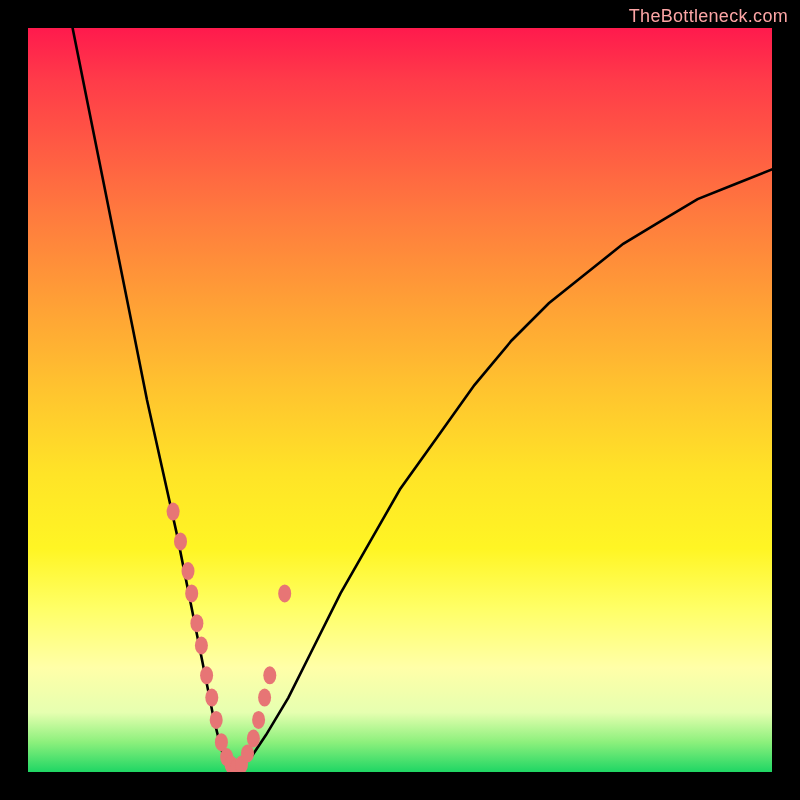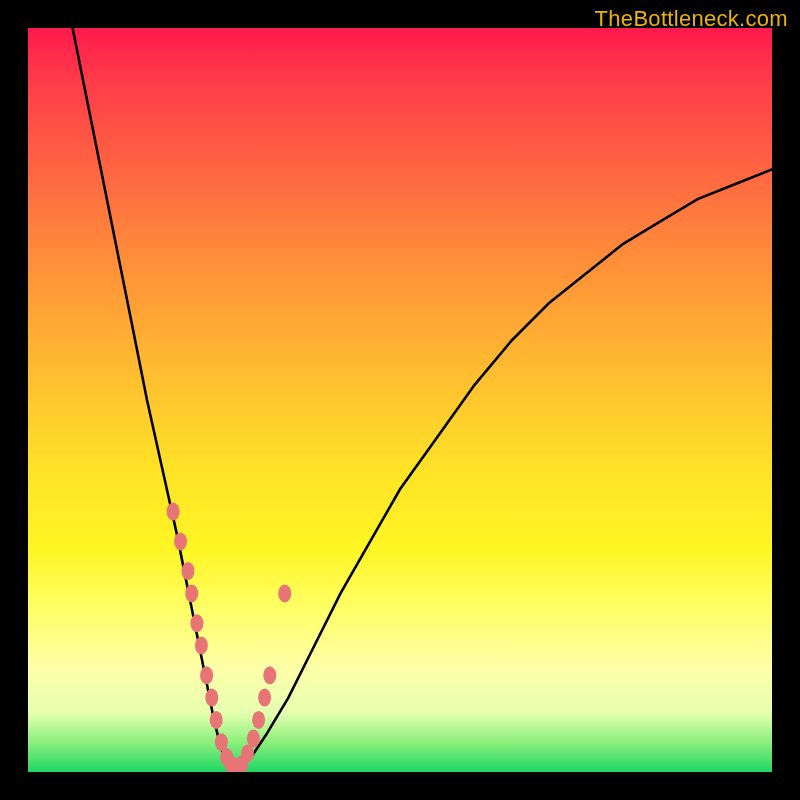--- a/index.html
+++ b/index.html
@@ -37,22 +37,22 @@
       #ffffa8 86%,
       #e6ffb0 92%,
       #8cf07c 96%,
       #1fd664 100%
     );
   }
   .watermark {
     position: absolute;
     top: 6px;
     right: 12px;
-    color: #eab308;
-    font-size: 22px;
+    color: #fca5a5;
+    font-size: 18px;
     font-weight: 500;
     letter-spacing: 0.3px;
     pointer-events: none;
   }
   svg.curve {
     position: absolute;
     left: 0;
     top: 0;
     width: 744px;
     height: 744px;

